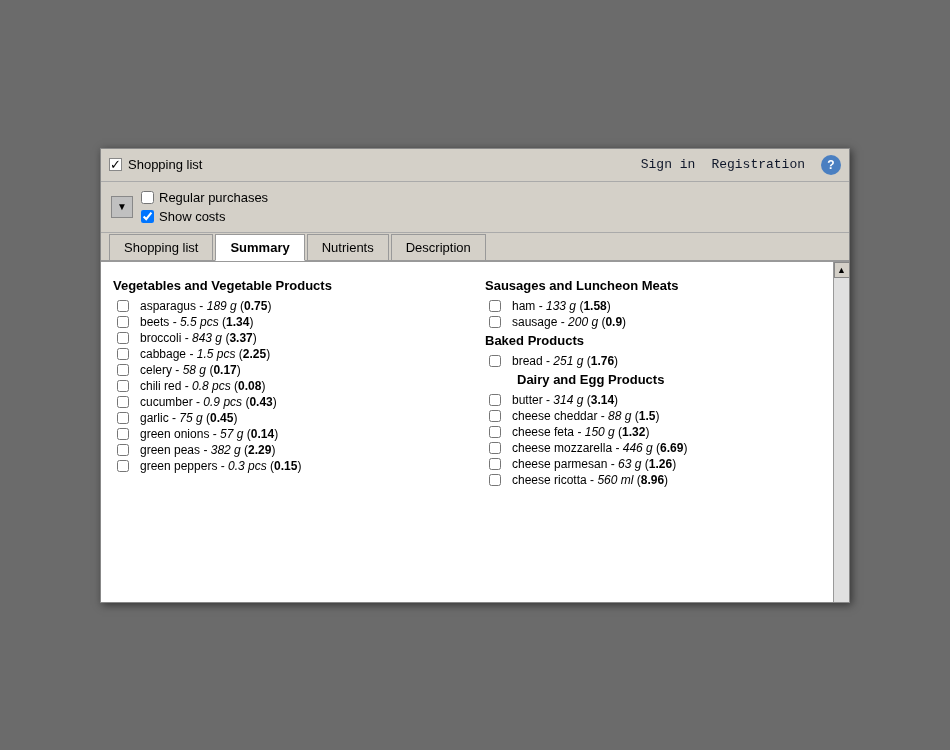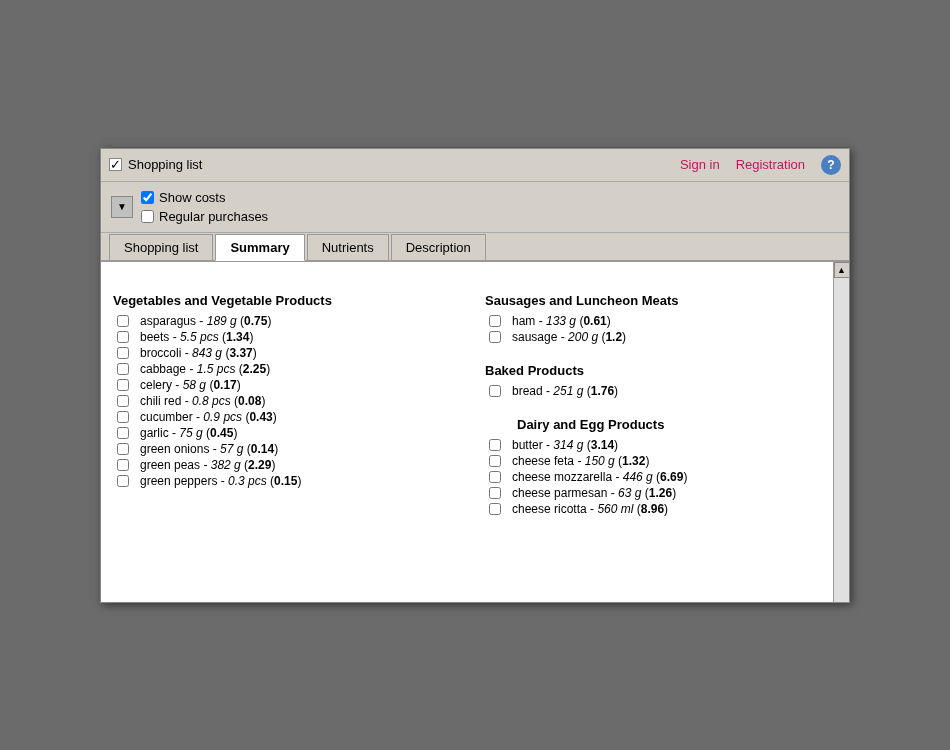--- a/index.html
+++ b/index.html
@@ -45,22 +45,23 @@
       font-size: 13px;
       font-weight: normal;
     }
     .title-bar-right {
       display: flex;
       align-items: center;
       gap: 16px;
     }
     .title-bar-right a {
       text-decoration: none;
-      color: #be185d;
-      font-size: 13px;
+      color: #0f172a;
+      font-size: 13px;
+      font-family: Liberation Mono, monospace;
     }
     .help-btn {
       width: 20px;
       height: 20px;
       background: #4a7fc1;
       border-radius: 50%;
       color: white;
       display: flex;
       align-items: center;
       justify-content: center;
@@ -165,21 +166,21 @@
     }
     .column-right {
       flex: 1;
       padding-left: 10px;
       border-left: none;
     }
     .category-title {
       font-weight: bold;
       font-size: 13px;
       margin-bottom: 6px;
-      margin-top: 19px;
+      margin-top: 4px;
     }
     .item-row {
       display: flex;
       align-items: center;
       gap: 11px;
       margin-bottom: 2px;
       padding-left: 4px;
     }
     .item-row input[type="checkbox"] {
       width: 12px;
@@ -211,26 +212,26 @@
       <a href="#">Sign in</a>
       <a href="#">Registration</a>
       <div class="help-btn">?</div>
     </div>
   </div>
 
   <div class="toolbar">
     <div class="dropdown-btn">▼</div>
     <div class="toolbar-left">
       <div class="checkbox-row">
+        <input type="checkbox" style="">
+        <label>Regular purchases</label>
+      </div>
+      <div class="checkbox-row">
         <input type="checkbox" checked="" style="">
         <label>Show costs</label>
-      </div>
-      <div class="checkbox-row">
-        <input type="checkbox" style="">
-        <label>Regular purchases</label>
       </div>
     </div>
   </div>
 
   <div class="tabs-bar">
     <div class="tab">Shopping list</div>
     <div class="tab active">Summary</div>
     <div class="tab">Nutrients</div>
     <div class="tab">Description</div>
   </div>
@@ -282,37 +283,41 @@
       <div class="item-row">
           <input type="checkbox" style="">
           <span class="item-text">green peppers - <em>0.3 pcs</em> (<strong>0.15</strong>)</span>
         </div>
     </div>
 
     <div class="column-right">
       <div class="category-title">Sausages and Luncheon Meats</div>
       <div class="item-row">
           <input type="checkbox" style="">
-          <span class="item-text">ham - <em>133 g</em> (<strong>0.61</strong>)</span>
-        </div>
-      <div class="item-row">
-          <input type="checkbox" style="">
-          <span class="item-text">sausage - <em>200 g</em> (<strong>1.2</strong>)</span>
+          <span class="item-text">ham - <em>133 g</em> (<strong>1.58</strong>)</span>
+        </div>
+      <div class="item-row">
+          <input type="checkbox" style="">
+          <span class="item-text">sausage - <em>200 g</em> (<strong>0.9</strong>)</span>
         </div>
 
       <div class="category-title" style="">Baked Products</div>
       <div class="item-row">
           <input type="checkbox" style="">
           <span class="item-text">bread - <em>251 g</em> (<strong>1.76</strong>)</span>
         </div>
 
       <div class="category-title" style=" padding-left: 32px;">Dairy and Egg Products</div>
       <div class="item-row">
           <input type="checkbox" style="">
           <span class="item-text">butter - <em>314 g</em> (<strong>3.14</strong>)</span>
+        </div>
+      <div class="item-row">
+          <input type="checkbox" style="">
+          <span class="item-text">cheese cheddar - <em>88 g</em> (<strong>1.5</strong>)</span>
         </div>
       <div class="item-row">
           <input type="checkbox" style="">
           <span class="item-text">cheese feta - <em>150 g</em> (<strong>1.32</strong>)</span>
         </div>
       <div class="item-row">
           <input type="checkbox" style="">
           <span class="item-text">cheese mozzarella - <em>446 g</em> (<strong>6.69</strong>)</span>
         </div>
       <div class="item-row">

